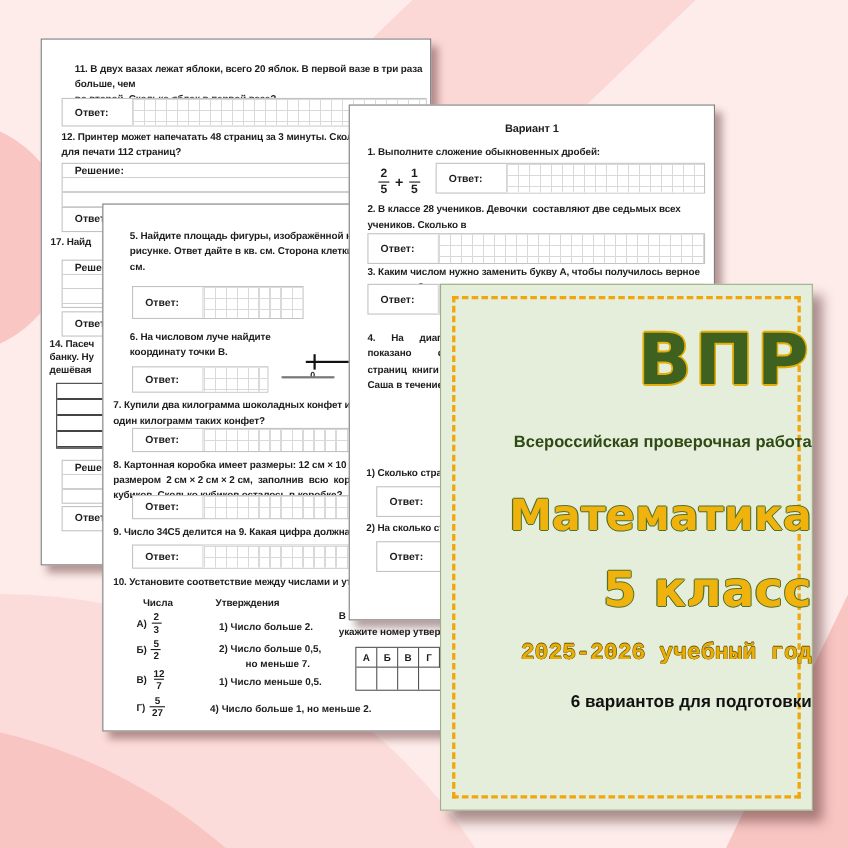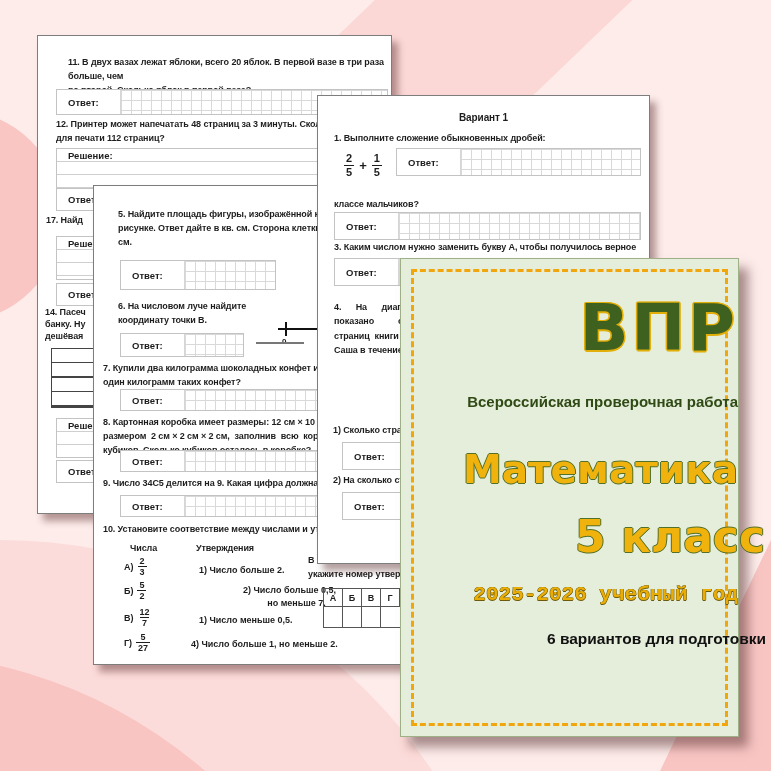--- a/index.html
+++ b/index.html
@@ -58,24 +58,24 @@
     background:#e5eeda;border:1px solid #9fb089;box-shadow:9px 10px 10px rgba(85,45,45,.5);}
   .card .inner{position:absolute;inset:10px;border:3px dashed #f2a60d;}
   .cline{position:absolute;left:0;width:100%;text-align:right;}
   .c-title{top:32px;font-family:"DejaVu Sans",sans-serif;font-weight:700;font-size:64px;letter-spacing:3px;color:#3f611f;
     text-shadow:-1.5px 0 #e2ae08,1.5px 0 #e2ae08,0 -1.5px #e2ae08,0 1.5px #e2ae08,
                 -1px -1px #e2ae08,1px 1px #e2ae08,-1px 1px #e2ae08,1px -1px #e2ae08;}
   .c-sub{top:134px;font-weight:700;font-size:15px;color:#2f4a15;}
   .c-subject{top:188px;font-family:"DejaVu Sans",sans-serif;font-weight:700;font-size:39px;color:#f0b30d;
     text-shadow:-1px 0 #51702a,1px 0 #51702a,0 -1px #51702a,0 1px #51702a;}
   .c-grade{top:252px;font-family:"DejaVu Sans",sans-serif;font-weight:700;font-size:44px;color:#f0b30d;
-    text-shadow:-1px 0 #51702a,1px 0 #51702a,0 -1px #51702a,0 1px #51702a;margin-left:27px;}
+    text-shadow:-1px 0 #51702a,1px 0 #51702a,0 -1px #51702a,0 1px #51702a;}
   .c-year{top:324px;font-weight:700;font-size:21px;color:#e9ad06;
     text-shadow:-0.5px 0 #6b5a10,0.5px 0 #6b5a10,0 -0.5px #6b5a10,0 0.5px #6b5a10;font-family:Liberation Mono, monospace;}
-  .c-variants{top:371px;font-weight:700;font-size:15.5px;color:#111;padding-left:28px;}
+  .c-variants{top:371px;font-weight:700;font-size:15.5px;color:#111;}
   .c-note{top:396px;font-weight:700;font-size:12.5px;color:#111;}
 </style>
 </head>
 <body>
 
 <div class="shape band-top"></div>
 <div class="shape circle-left"></div>
 <div class="shape circle-bl-light"></div>
 <div class="shape circle-bl-dark"></div>
 <div class="shape tri-br"></div>
@@ -158,21 +158,21 @@
   </div>
   <div class="statement" style="left:105px;top:378px;"><span>1) Число больше 2.</span></div>
 
   <div class="pairrow" style="left:30px;top:394px;">
     <span>Б)</span>
     <span class="frac">
         <span class="num">5</span>
         <span class="den">2</span>
       </span>
   </div>
-  <div class="statement" style="left:105px;top:398px;text-align:center;margin-left:44px;"><span>2) Число больше 0,5,</span><br><span style="margin-left:14px;">но меньше 7.</span></div>
+  <div class="statement" style="left:105px;top:398px;text-align:center;"><span>2) Число больше 0,5,</span><br><span style="margin-left:14px;">но меньше 7.</span></div>
 
   <div class="pairrow" style="left:30px;top:421px;">
     <span>В)</span>
     <span class="frac">
         <span class="num">12</span>
         <span class="den">7</span>
       </span>
   </div>
   <div class="statement" style="left:105px;top:428px;"><span>1) Число меньше 0,5.</span></div>
 
@@ -210,21 +210,21 @@
     <span style="font-size:13px;">+</span>
     <span class="frac" style="font-size:11px;">
         <span class="num">1</span>
         <span class="den">5</span>
       </span>
   </div>
   <div class="ansbox" style="left:78px;top:52px;width:243px;height:26px;">
     <span class="lab">Ответ:</span>
       <span class="agrid"></span>
   </div>
-  <div class="q" style="left:16px;top:88px;width:305px;"><br><span>классе мальчиков?</span></div>
+  <div class="q" style="left:16px;top:88px;width:305px;"><span>2. В классе 28 учеников. Девочки  составляют две седьмых всех учеников. Сколько в</span><br><span>классе мальчиков?</span></div>
   <div class="ansbox" style="left:16px;top:116px;width:305px;height:26px;">
     <span class="lab">Ответ:</span>
       <span class="agrid"></span>
   </div>
   <div class="q" style="left:16px;top:145px;width:310px;"><span>3. Каким числом нужно заменить букву А, чтобы получилось верное равенство?</span></div>
   <div class="ansbox" style="left:16px;top:162px;width:305px;height:26px;">
     <span class="lab">Ответ:</span>
       <span class="agrid"></span>
   </div>
   <div class="q" style="left:16px;top:204px;width:90px;line-height:1.6;"><span>4.      На      диаг</span><br><span>показано          с</span><br><span>страниц  книги  пр</span><br><span>Саша в течение не</span></div>

